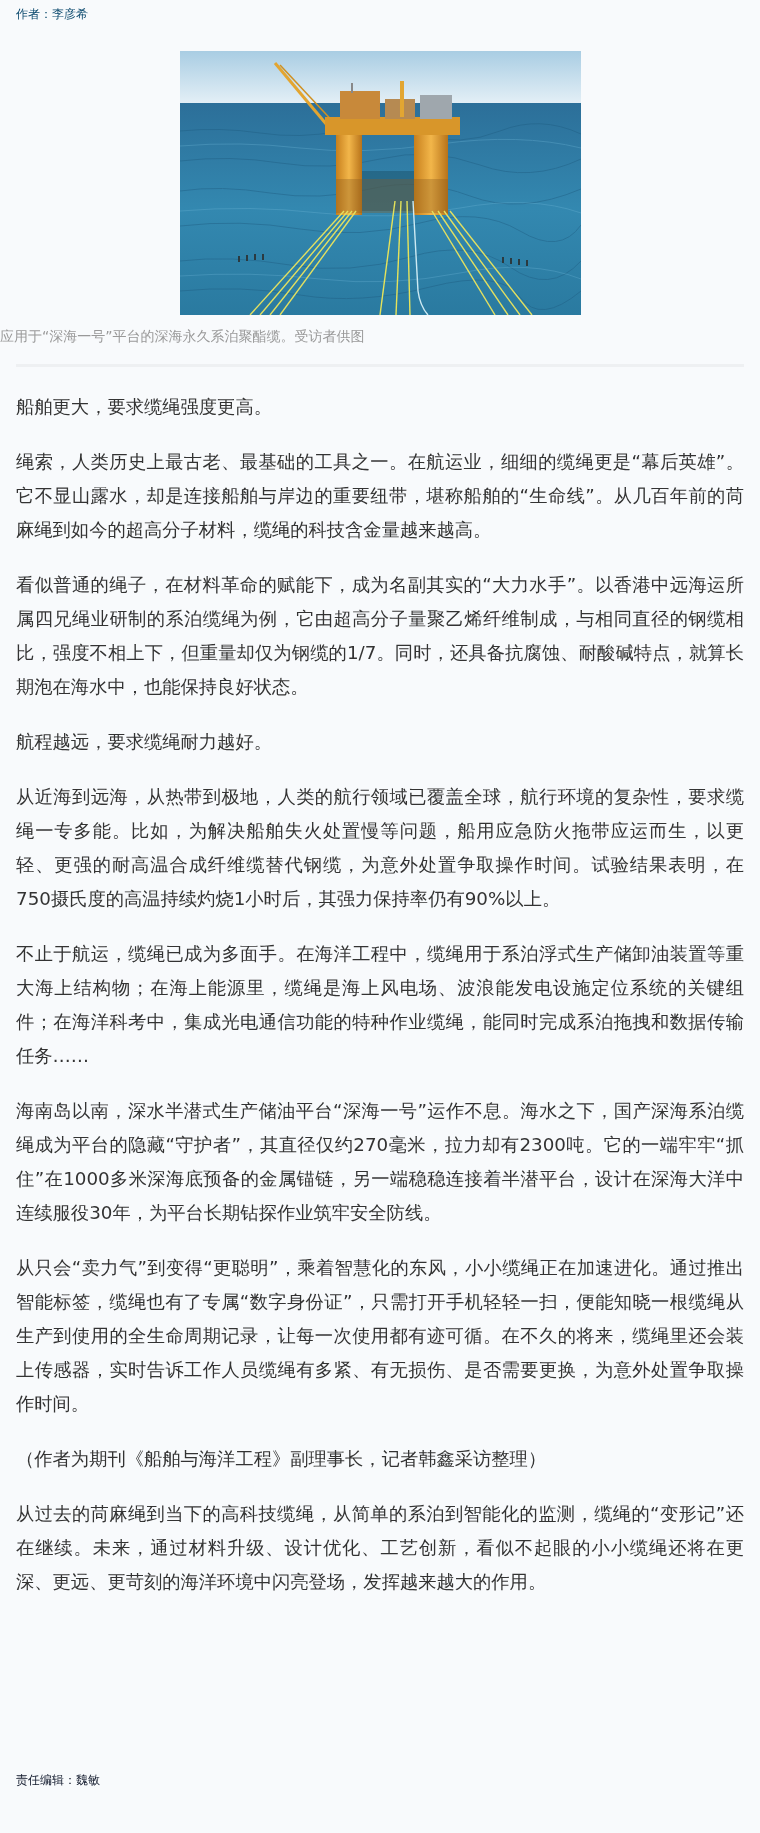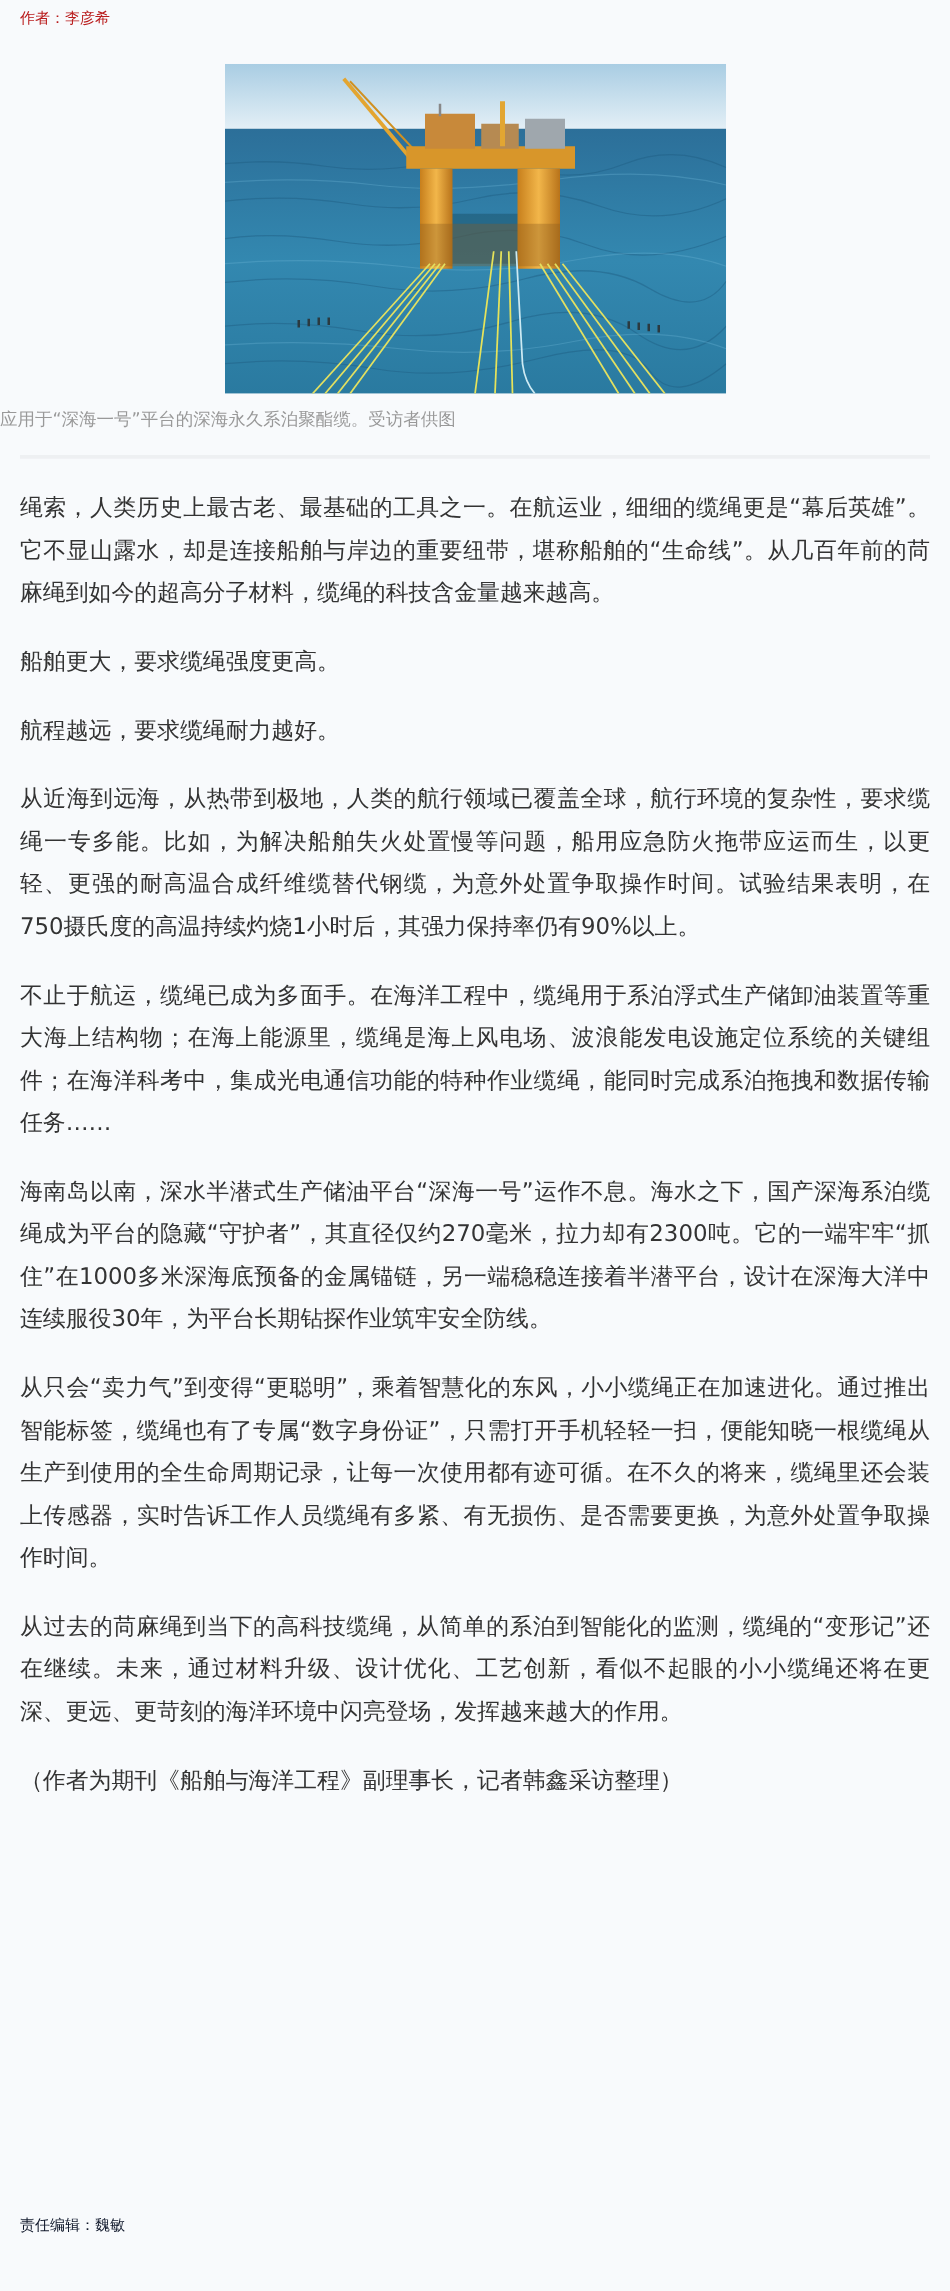--- a/index.html
+++ b/index.html
@@ -8,21 +8,21 @@
     height: 1833px;
     background: #f8fafc;
     font-family: "DejaVu Sans", "Liberation Sans", sans-serif;
     color: #333;
     overflow: hidden;
     position: relative;
   }
   .page { position: relative; width: 760px; }
   .author {
     position: absolute; left: 16px; top: 5px;
-    font-size: 12px; color: #b91c1c; line-height: 18px;
+    font-size: 12px; color: #0c4a6e; line-height: 18px;
   }
   .figure {
     position: absolute; left: 180px; top: 51px;
     width: 401px; height: 264px;
     overflow: hidden;
   }
   .figure svg { display: block; }
   .caption {
     position: absolute; left: 0; top: 326px;
     font-size: 14px; color: #999; line-height: 20px;
@@ -137,26 +137,27 @@
           <rect x="346" y="209" width="2" height="6"></rect>
       </g>
     </svg>
   </div>
 
   <div class="caption">应用于“深海一号”平台的深海永久系泊聚酯缆。受访者供图</div>
 
   <div class="divider"></div>
 
   <div class="article">
+    <p>船舶更大，要求缆绳强度更高。</p>
     <p>绳索，人类历史上最古老、最基础的工具之一。在航运业，细细的缆绳更是“幕后英雄”。它不显山露水，却是连接船舶与岸边的重要纽带，堪称船舶的“生命线”。从几百年前的苘麻绳到如今的超高分子材料，缆绳的科技含金量越来越高。</p>
-    <p>船舶更大，要求缆绳强度更高。</p>
+    <p>看似普通的绳子，在材料革命的赋能下，成为名副其实的“大力水手”。以香港中远海运所属四兄绳业研制的系泊缆绳为例，它由超高分子量聚乙烯纤维制成，与相同直径的钢缆相比，强度不相上下，但重量却仅为钢缆的1/7。同时，还具备抗腐蚀、耐酸碱特点，就算长期泡在海水中，也能保持良好状态。</p>
     <p>航程越远，要求缆绳耐力越好。</p>
     <p>从近海到远海，从热带到极地，人类的航行领域已覆盖全球，航行环境的复杂性，要求缆绳一专多能。比如，为解决船舶失火处置慢等问题，船用应急防火拖带应运而生，以更轻、更强的耐高温合成纤维缆替代钢缆，为意外处置争取操作时间。试验结果表明，在750摄氏度的高温持续灼烧1小时后，其强力保持率仍有90%以上。</p>
     <p>不止于航运，缆绳已成为多面手。在海洋工程中，缆绳用于系泊浮式生产储卸油装置等重大海上结构物；在海上能源里，缆绳是海上风电场、波浪能发电设施定位系统的关键组件；在海洋科考中，集成光电通信功能的特种作业缆绳，能同时完成系泊拖拽和数据传输任务……</p>
     <p>海南岛以南，深水半潜式生产储油平台“深海一号”运作不息。海水之下，国产深海系泊缆绳成为平台的隐藏“守护者”，其直径仅约270毫米，拉力却有2300吨。它的一端牢牢“抓住”在1000多米深海底预备的金属锚链，另一端稳稳连接着半潜平台，设计在深海大洋中连续服役30年，为平台长期钻探作业筑牢安全防线。</p>
     <p>从只会“卖力气”到变得“更聪明”，乘着智慧化的东风，小小缆绳正在加速进化。通过推出智能标签，缆绳也有了专属“数字身份证”，只需打开手机轻轻一扫，便能知晓一根缆绳从生产到使用的全生命周期记录，让每一次使用都有迹可循。在不久的将来，缆绳里还会装上传感器，实时告诉工作人员缆绳有多紧、有无损伤、是否需要更换，为意外处置争取操作时间。</p>
+    <p>（作者为期刊《船舶与海洋工程》副理事长，记者韩鑫采访整理）</p>
     <p>从过去的苘麻绳到当下的高科技缆绳，从简单的系泊到智能化的监测，缆绳的“变形记”还在继续。未来，通过材料升级、设计优化、工艺创新，看似不起眼的小小缆绳还将在更深、更远、更苛刻的海洋环境中闪亮登场，发挥越来越大的作用。</p>
-    <p>（作者为期刊《船舶与海洋工程》副理事长，记者韩鑫采访整理）</p>
   </div>
 
   <div class="editor">责任编辑：魏敏</div>
 
 </div>
 
 </body></html>

